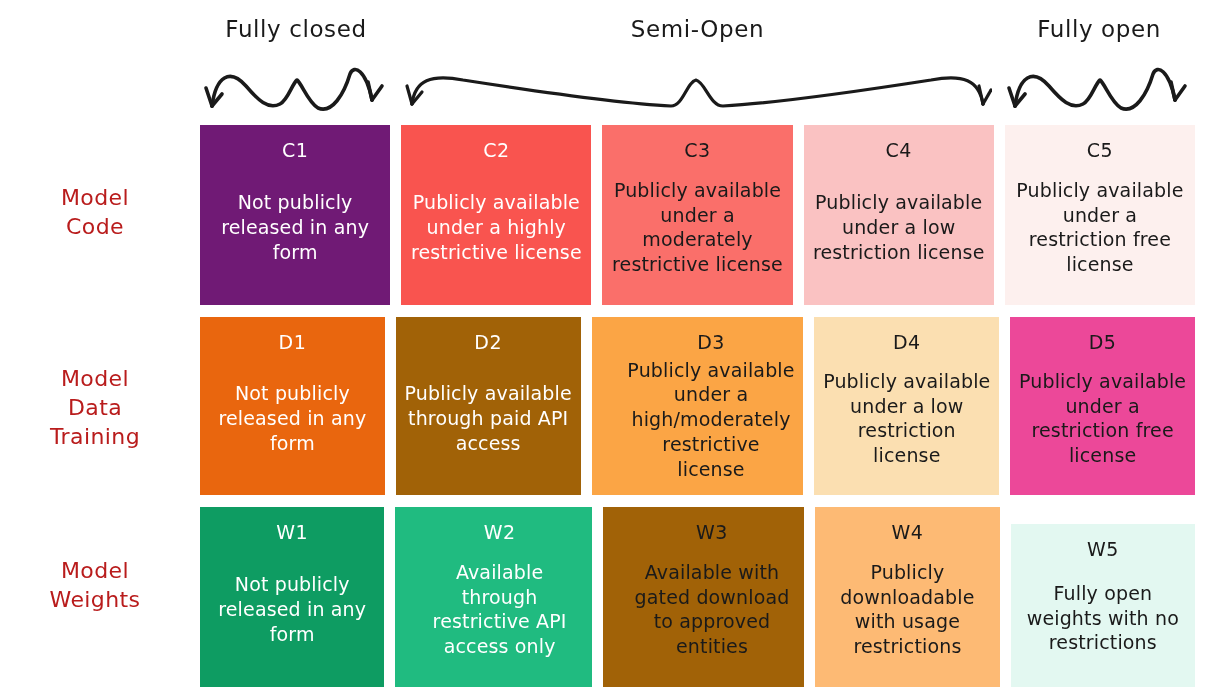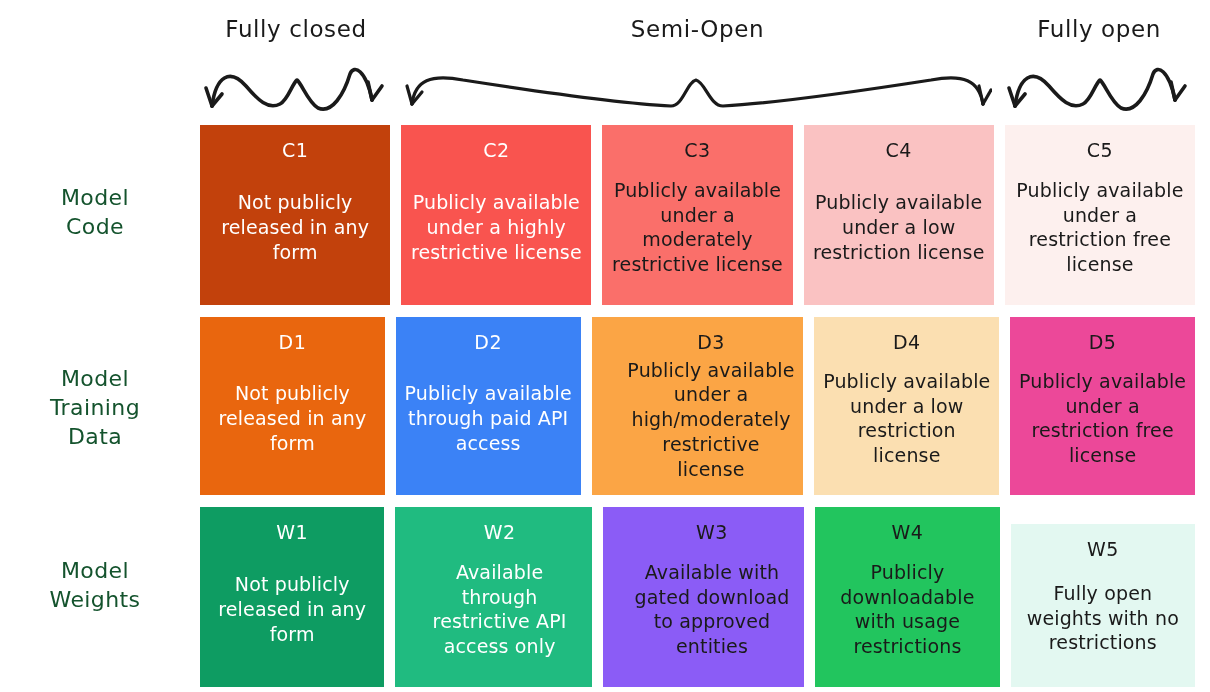--- a/index.html
+++ b/index.html
@@ -44,21 +44,21 @@
   #brace-semi-open    { left: 403px;  width: 589px; }
   #brace-fully-open   { left: 1003px; width: 192px; }
   .brace svg { display: block; width: 100%; height: 100%; }
 
   
   .row-label {
     position: absolute;
     left: 0px;
     width: 190px;
     text-align: center;
-    color: #14532d;
+    color: #b91c1c;
     font-size: 22px;
     line-height: 1.32;
     letter-spacing: 0.4px;
   }
   #row-label-0 { top: 183px; }
   #row-label-1 { top: 364px; }
   #row-label-2 { top: 556px; }
 
   
   .grid-row {
@@ -151,30 +151,30 @@
       </g>
     </svg>
   </div>
 
   <div class="row-label" id="row-label-0">
     <div>Model</div>
     <div>Code</div>
   </div>
   <div class="row-label" id="row-label-1">
     <div>Model</div>
+    <div>Data</div>
     <div>Training</div>
-    <div>Data</div>
   </div>
   <div class="row-label" id="row-label-2">
     <div>Model</div>
     <div>Weights</div>
   </div>
 
   <div class="grid-row" id="grid-row-0">
-    <div class="cell light-text" style="background-color: #c2410c; justify-content: center;">
+    <div class="cell light-text" style="background-color: #701a75; justify-content: center;">
       <div class="cell-code">C1</div>
       <div class="cell-desc">Not publicly released in any form</div>
     </div>
     <div class="cell light-text" style="background-color: rgb(249, 84, 79);">
       <div class="cell-code">C2</div>
       <div class="cell-desc">Publicly available under a highly restrictive license</div>
     </div>
     <div class="cell dark-text" style="background-color: rgb(250, 111, 106);">
       <div class="cell-code">C3</div>
       <div class="cell-desc">Publicly available under a moderately restrictive license</div>
@@ -187,21 +187,21 @@
       <div class="cell-code">C5</div>
       <div class="cell-desc">Publicly available under a restriction free license</div>
     </div>
   </div>
 
   <div class="grid-row" id="grid-row-1">
     <div class="cell light-text" style="background-color: rgb(233, 102, 14);">
       <div class="cell-code">D1</div>
       <div class="cell-desc">Not publicly released in any form</div>
     </div>
-    <div class="cell light-text" style="background-color: #3b82f6;">
+    <div class="cell light-text" style="background-color: #a16207;">
       <div class="cell-code">D2</div>
       <div class="cell-desc">Publicly available through paid API access</div>
     </div>
     <div class="cell dark-text" style="background-color: rgb(251, 165, 69); padding-left: 35px;">
       <div class="cell-code">D3</div>
       <div class="cell-desc">Publicly available under a high/moderately restrictive license</div>
     </div>
     <div class="cell dark-text" style="background-color: rgb(251, 223, 177);">
       <div class="cell-code">D4</div>
       <div class="cell-desc">Publicly available under a low restriction license</div>
@@ -214,25 +214,25 @@
 
   <div class="grid-row" id="grid-row-2">
     <div class="cell light-text" style="background-color: rgb(14, 156, 98);">
       <div class="cell-code">W1</div>
       <div class="cell-desc">Not publicly released in any form</div>
     </div>
     <div class="cell light-text" style="background-color: rgb(32, 187, 128); padding-left: 20px;">
       <div class="cell-code">W2</div>
       <div class="cell-desc">Available through restrictive API access only</div>
     </div>
-    <div class="cell dark-text" style="background-color: #8b5cf6; padding-left: 25px;">
+    <div class="cell dark-text" style="background-color: #a16207; padding-left: 25px;">
       <div class="cell-code">W3</div>
       <div class="cell-desc">Available with gated download to approved entities</div>
     </div>
-    <div class="cell dark-text" style="background-color: #22c55e;">
+    <div class="cell dark-text" style="background-color: #fdba74;">
       <div class="cell-code">W4</div>
       <div class="cell-desc">Publicly downloadable with usage restrictions</div>
     </div>
     <div class="cell dark-text" style="background-color: rgb(227, 248, 241); margin-top: 17px;">
       <div class="cell-code">W5</div>
       <div class="cell-desc">Fully open weights with no restrictions</div>
     </div>
   </div>
 
 </div>

